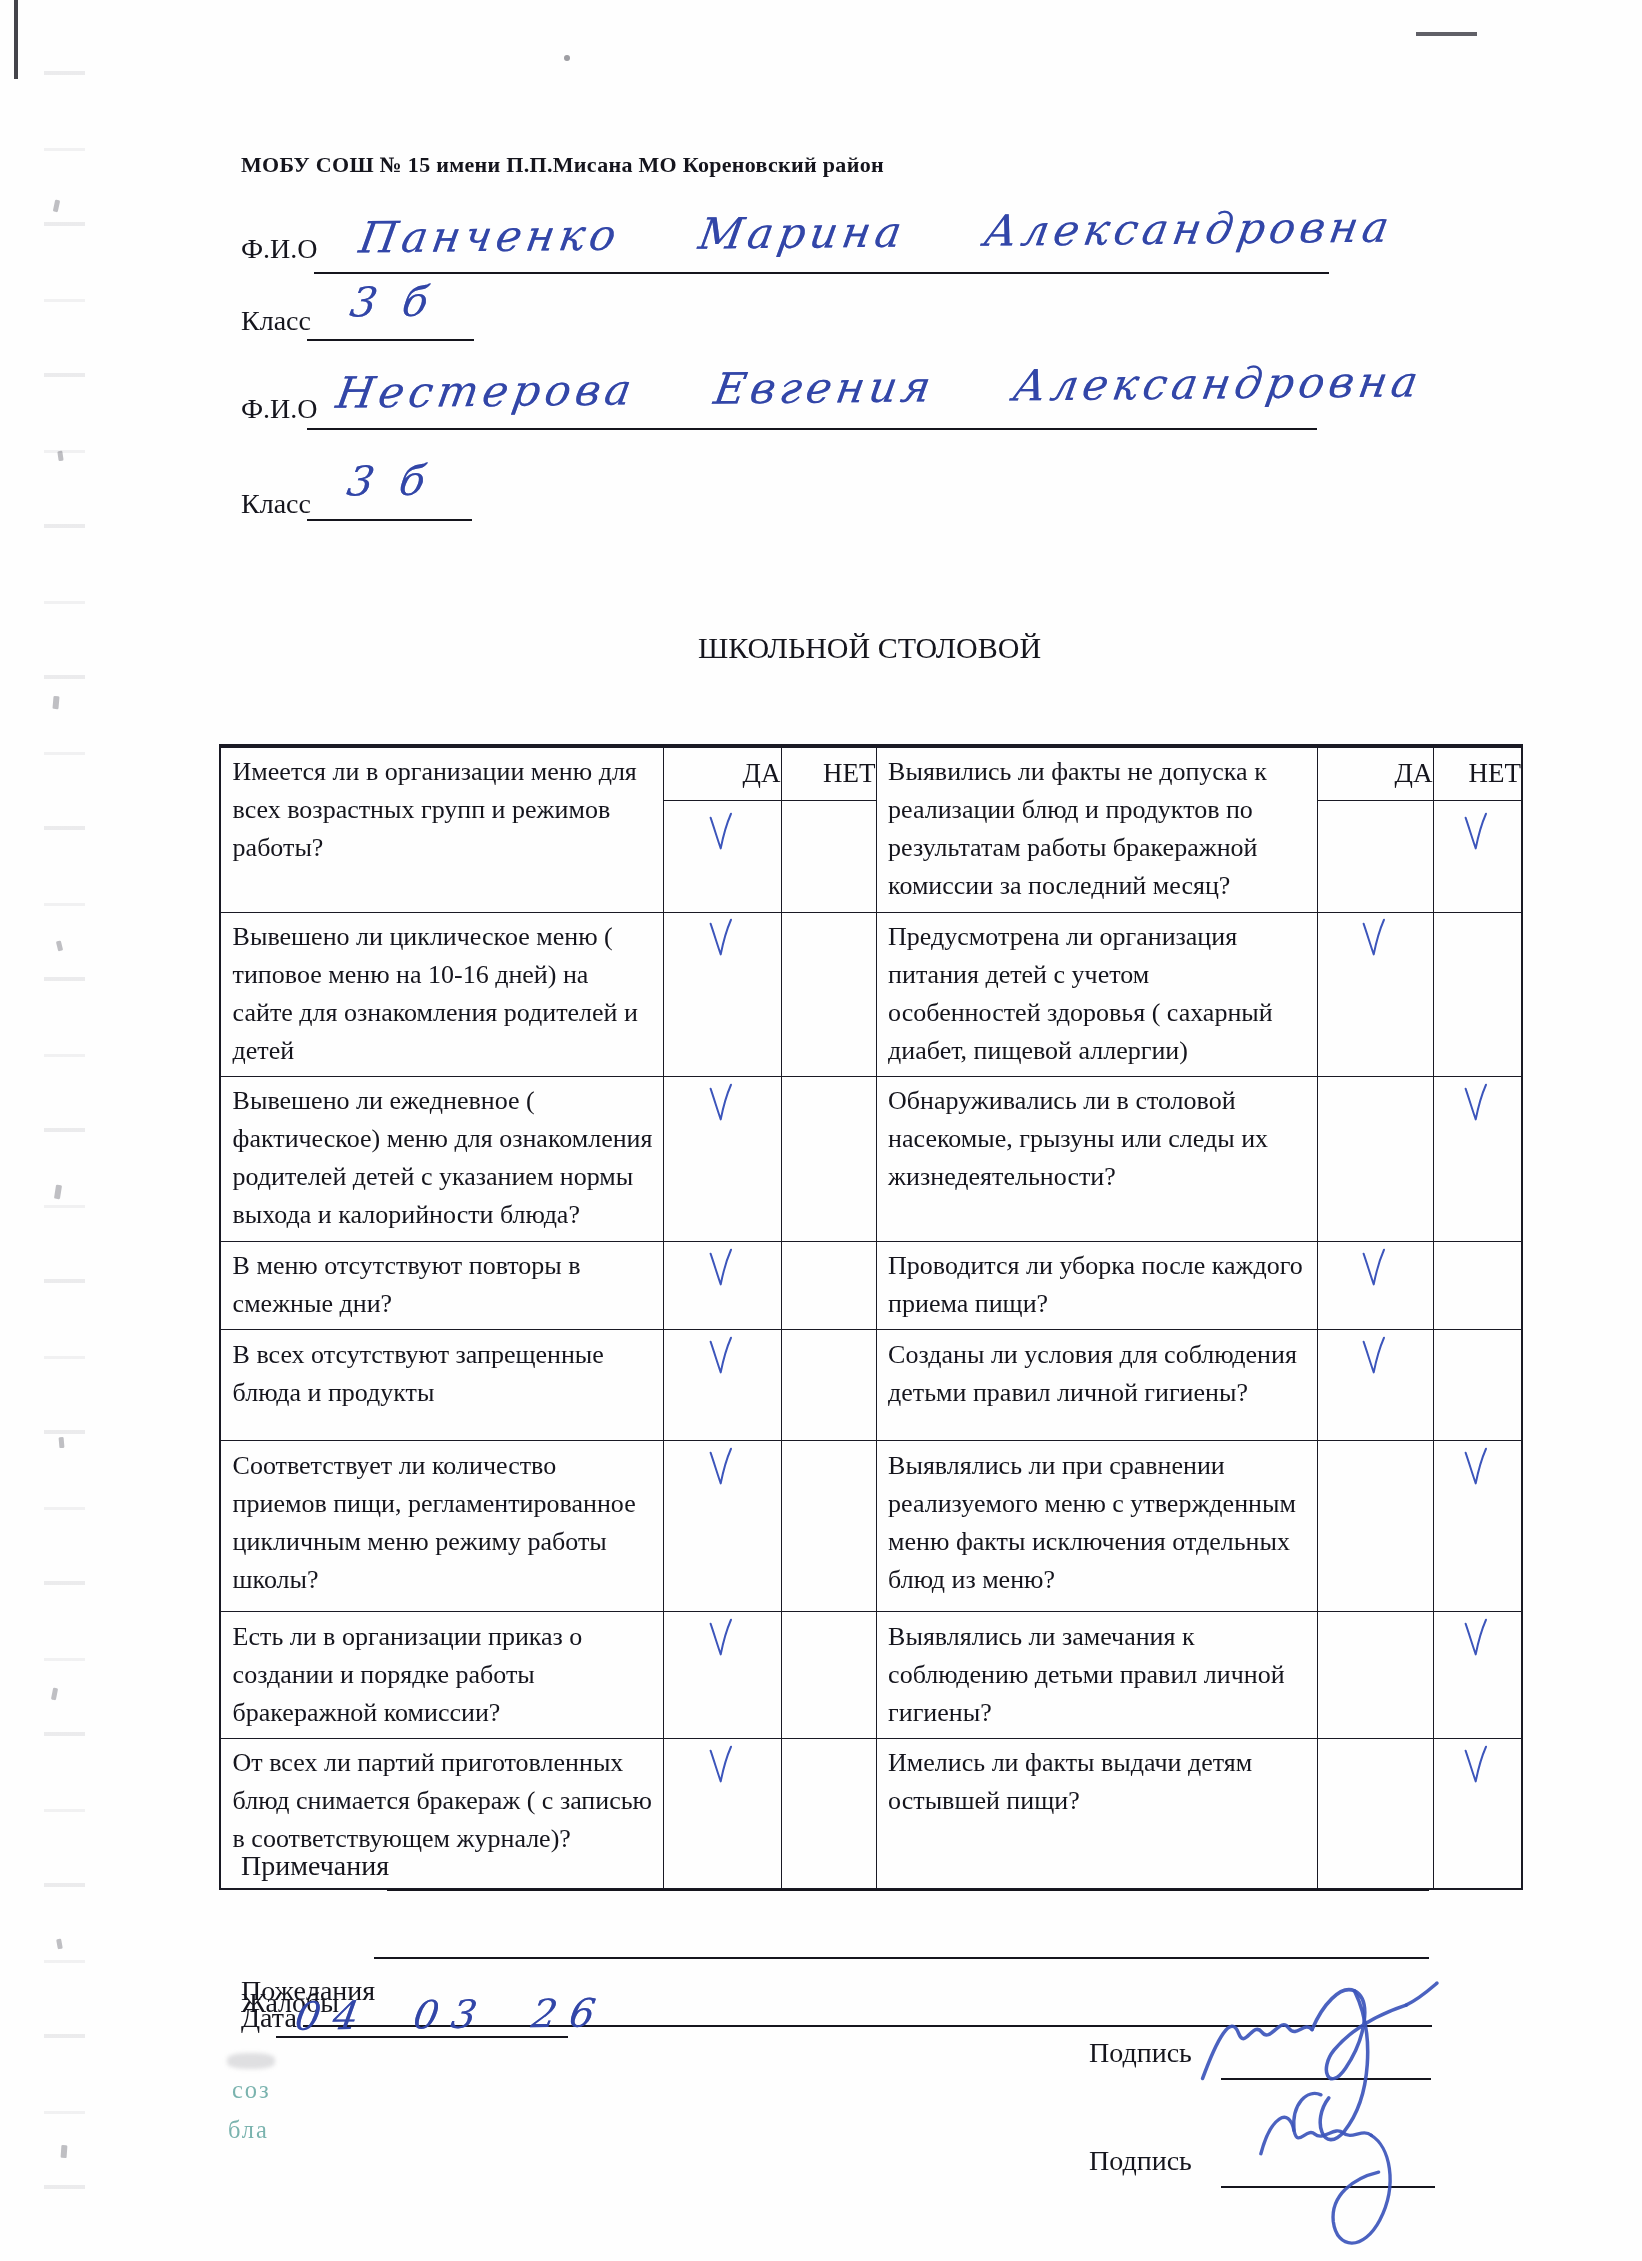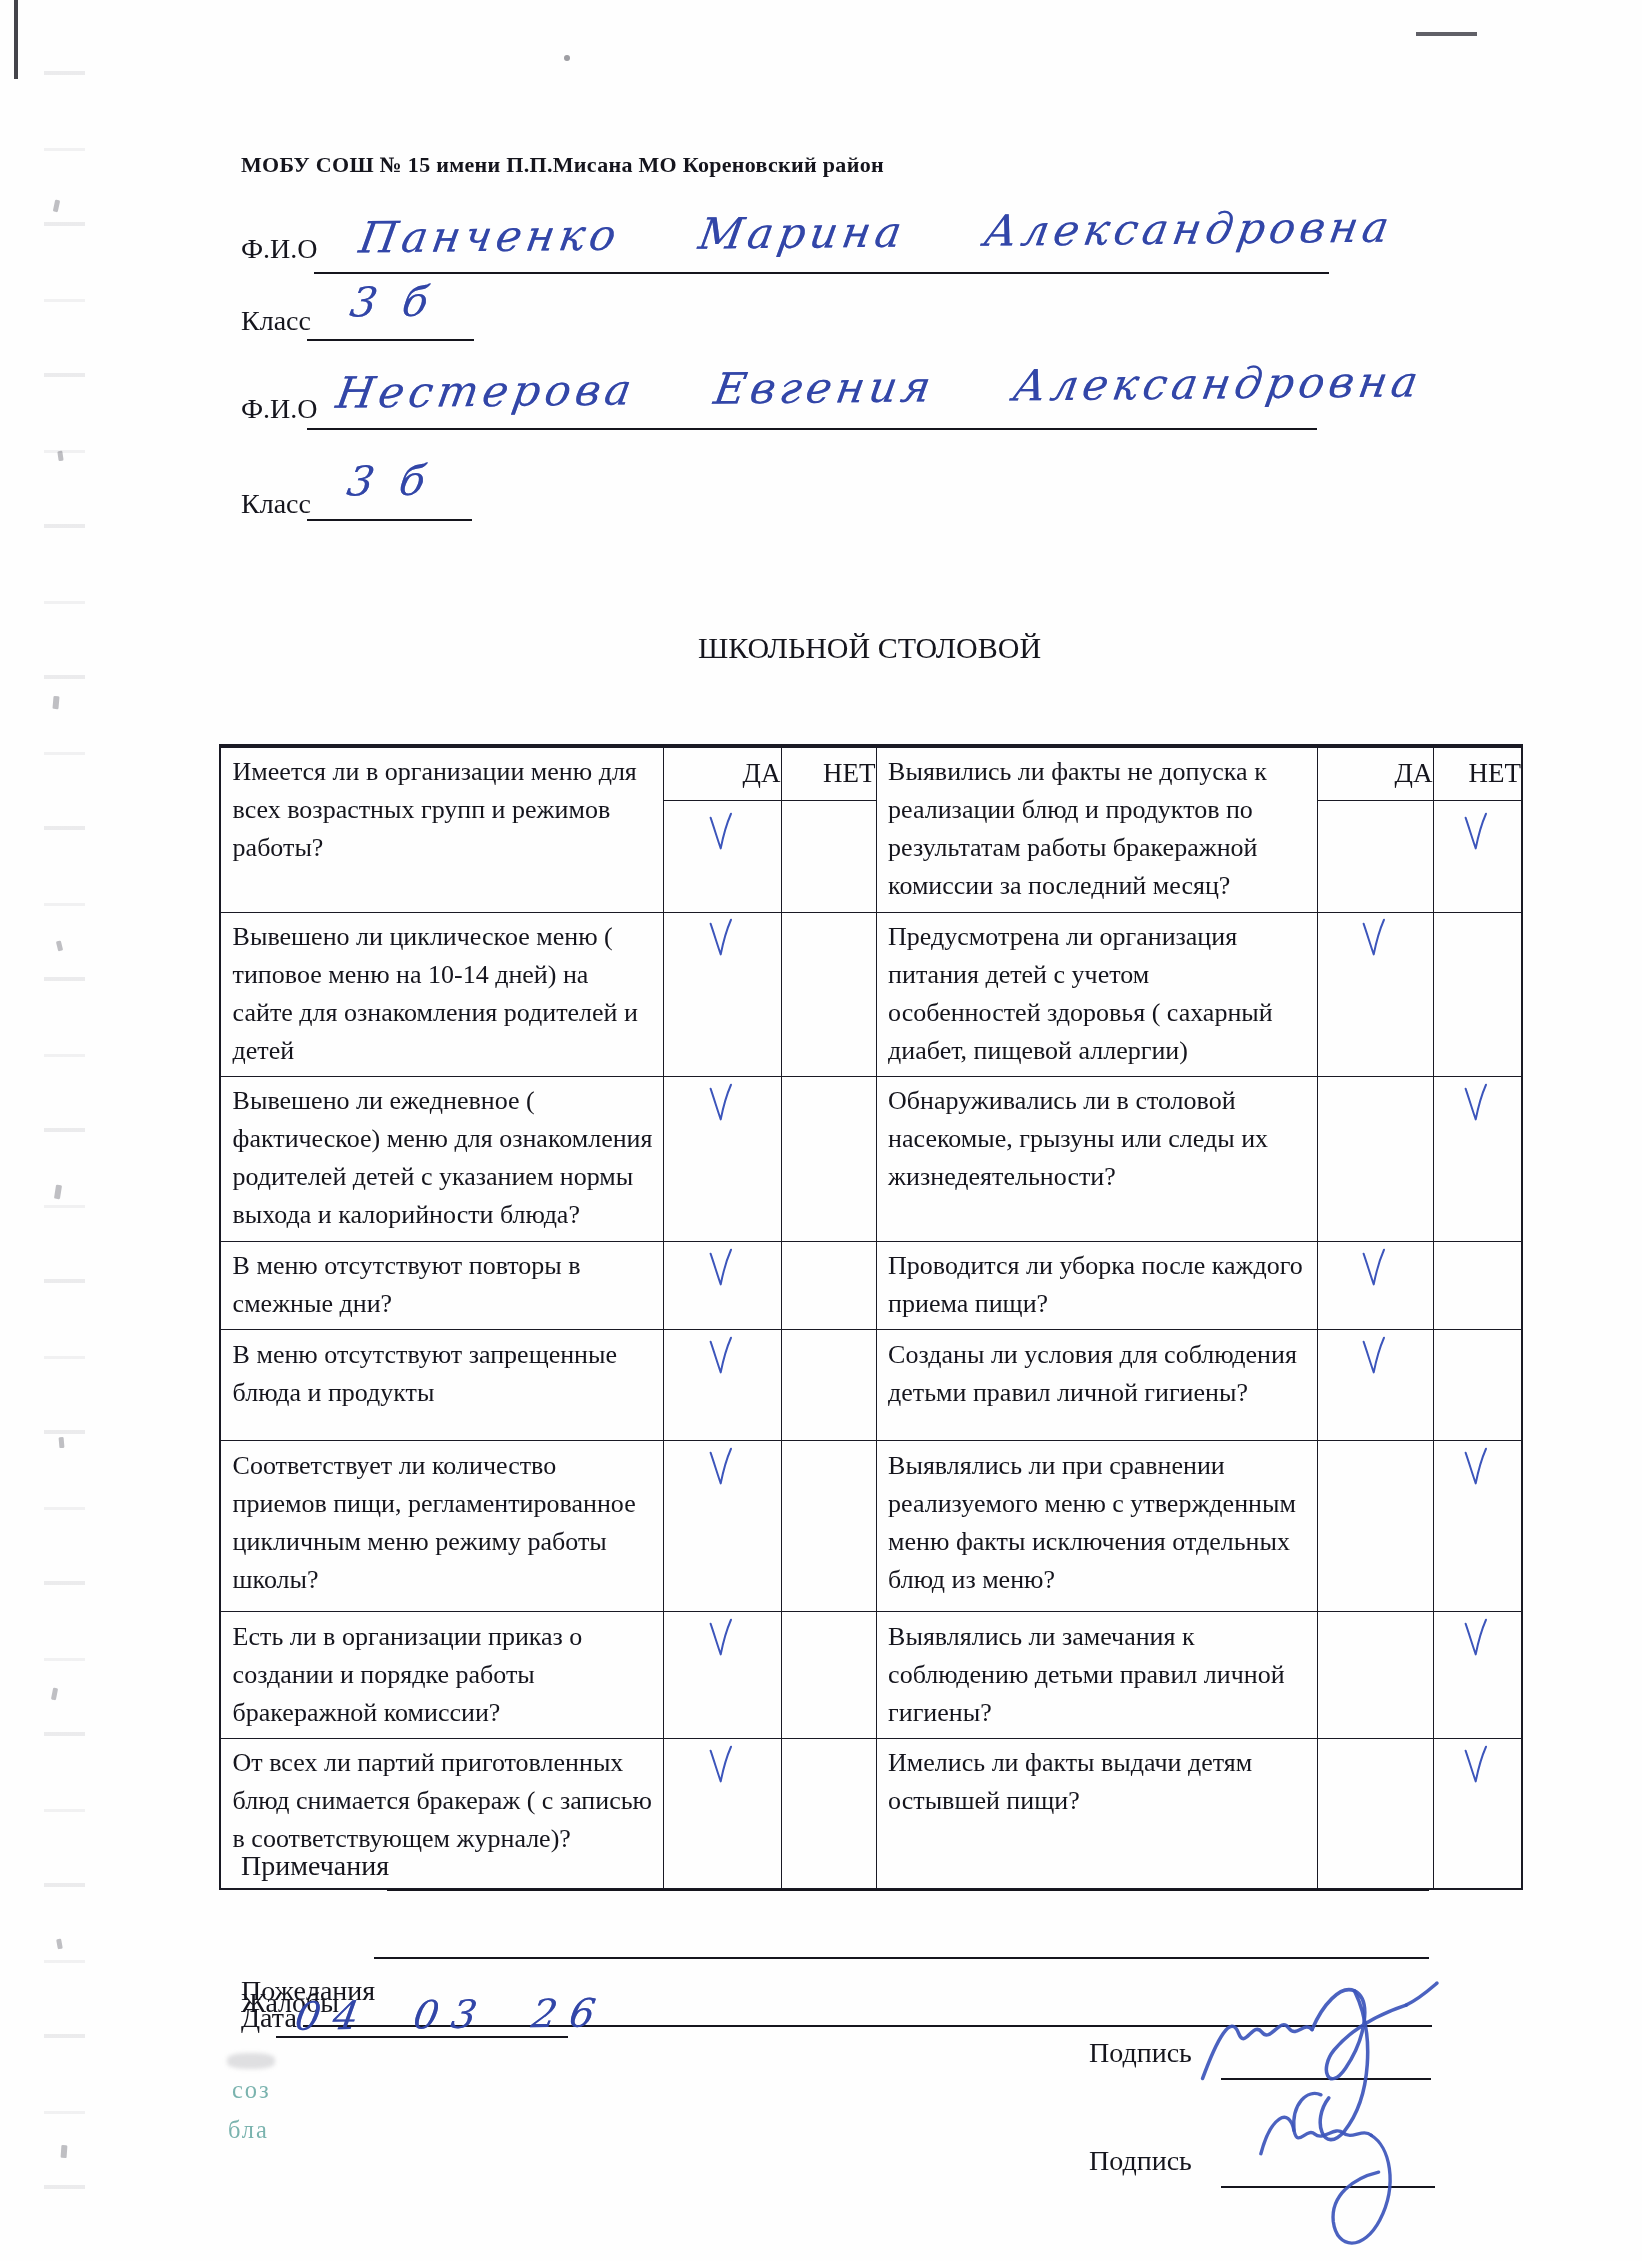--- a/index.html
+++ b/index.html
@@ -153,21 +153,21 @@
           </td>
           <td class="q-cell">Выявились ли факты не допуска к реализации блюд и продуктов по результатам работы бракеражной комиссии за последний месяц?</td>
           <td class="check-cell">
             <div class="col-head">ДА</div>
           </td>
           <td class="check-cell"><div class="col-head">НЕТ</div><svg class="check" viewBox="0 0 42 62">
               <path d="M6 10 C 10 24, 15 44, 18 54 C 20.5 44, 28 20, 35 6"></path>
             </svg></td>
         </tr>
         <tr>
-          <td class="q-cell">Вывешено ли циклическое меню ( типовое меню на 10-14 дней) на сайте для ознакомления родителей и детей</td>
+          <td class="q-cell">Вывешено ли циклическое меню ( типовое меню на 10-16 дней) на сайте для ознакомления родителей и детей</td>
           <td class="check-cell"><svg class="check" viewBox="0 0 42 62">
               <path d="M6 10 C 10 24, 15 44, 18 54 C 20.5 44, 28 20, 35 6"></path>
             </svg></td>
           <td class="check-cell"></td>
           <td class="q-cell">Предусмотрена ли организация питания детей с учетом особенностей здоровья ( сахарный диабет, пищевой аллергии)</td>
           <td class="check-cell"><svg class="check" viewBox="0 0 42 62">
               <path d="M6 10 C 10 24, 15 44, 18 54 C 20.5 44, 28 20, 35 6"></path>
             </svg></td>
           <td class="check-cell"></td>
         </tr>
@@ -189,21 +189,21 @@
               <path d="M6 10 C 10 24, 15 44, 18 54 C 20.5 44, 28 20, 35 6"></path>
             </svg></td>
           <td class="check-cell"></td>
           <td class="q-cell">Проводится ли уборка после каждого приема пищи?</td>
           <td class="check-cell"><svg class="check" viewBox="0 0 42 62">
               <path d="M6 10 C 10 24, 15 44, 18 54 C 20.5 44, 28 20, 35 6"></path>
             </svg></td>
           <td class="check-cell"></td>
         </tr>
         <tr>
-          <td class="q-cell">В меню отсутствуют запрещенные блюда и продукты</td>
+          <td class="q-cell">В всех отсутствуют запрещенные блюда и продукты</td>
           <td class="check-cell"><svg class="check" viewBox="0 0 42 62">
               <path d="M6 10 C 10 24, 15 44, 18 54 C 20.5 44, 28 20, 35 6"></path>
             </svg></td>
           <td class="check-cell"></td>
           <td class="q-cell">Созданы ли условия для соблюдения детьми правил личной гигиены?</td>
           <td class="check-cell"><svg class="check" viewBox="0 0 42 62">
               <path d="M6 10 C 10 24, 15 44, 18 54 C 20.5 44, 28 20, 35 6"></path>
             </svg></td>
           <td class="check-cell"></td>
         </tr>

